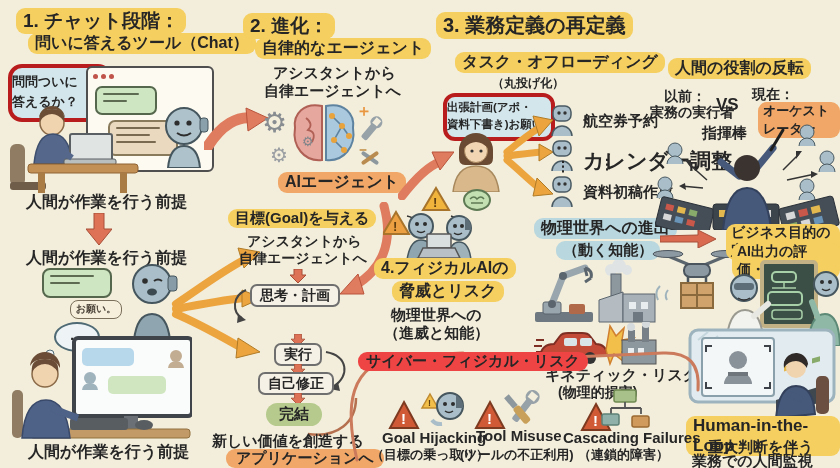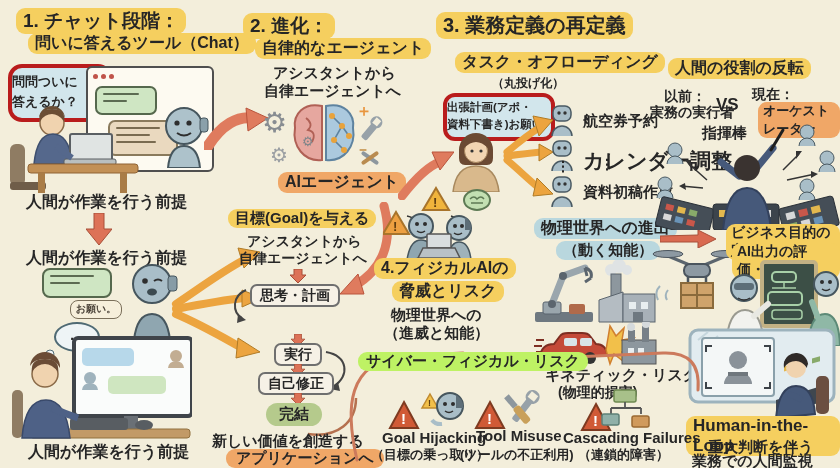--- a/index.html
+++ b/index.html
@@ -3,21 +3,21 @@
 <meta charset="utf-8">
 <style>
   html,body{margin:0;padding:0;background:#e8e2cf;}
   .canvas{position:relative;width:840px;height:468px;background:#f3eedb;overflow:hidden;
           font-family:"Liberation Sans",sans-serif;color:#262626;}
   .abs{position:absolute;}
   .b{font-weight:bold;}
   .hl{background:#f5cf5f;border-radius:9px;padding:0 7px;display:inline-block;}
   .hlo{background:#f0a767;border-radius:9px;padding:0 7px;display:inline-block;}
   .hlb{background:#b9d7de;border-radius:9px;padding:0 7px;display:inline-block;}
-  .hlr{background:#bef264;border-radius:9px;padding:0 8px;display:inline-block;}
+  .hlr{background:#ef4444;border-radius:9px;padding:0 8px;display:inline-block;}
   .cap{font-weight:bold;font-size:16px;}
   .step{position:absolute;background:#f6f1e6;border:2px solid #6f6f6f;border-radius:7px;
         font-weight:bold;font-size:14px;padding:1px 8px;line-height:17px;}
   .done{position:absolute;background:#b5ca8c;border-radius:14px;padding:2px 13px;
         font-weight:bold;font-size:15px;}
   .bubble{position:absolute;background:#d2e6ec;border:4px solid #b91c1c;border-radius:14px;
           text-align:left;font-weight:bold;}
   .dash{display:block;height:2px;background:#5c6b52;border-radius:2px;margin:5px 6px 0 6px;}
   .dot{display:inline-block;width:5px;height:5px;border-radius:50%;background:#c0544a;margin-right:3px;vertical-align:top;margin-top:3px;}
   svg{display:block;}

